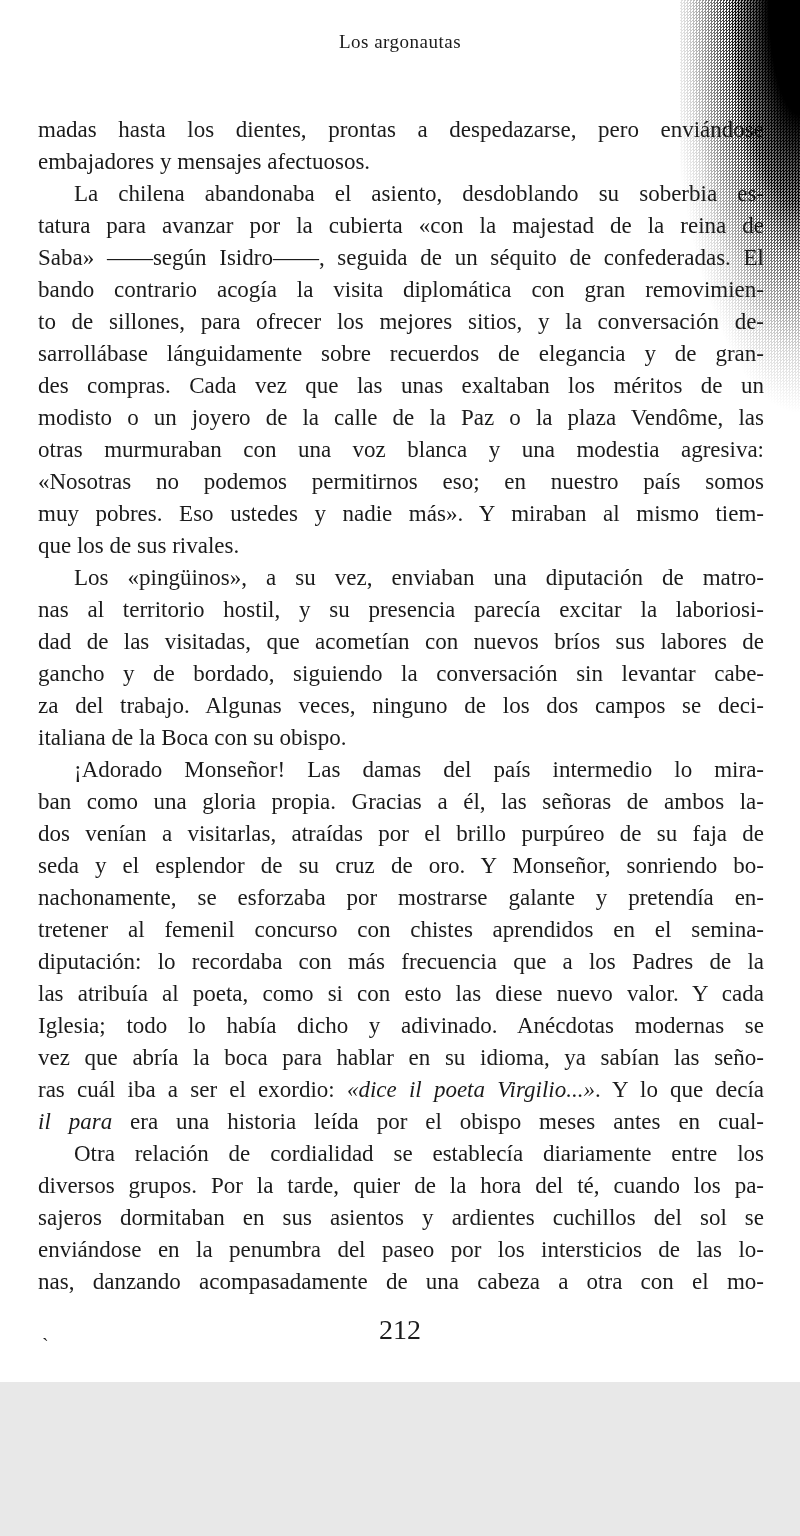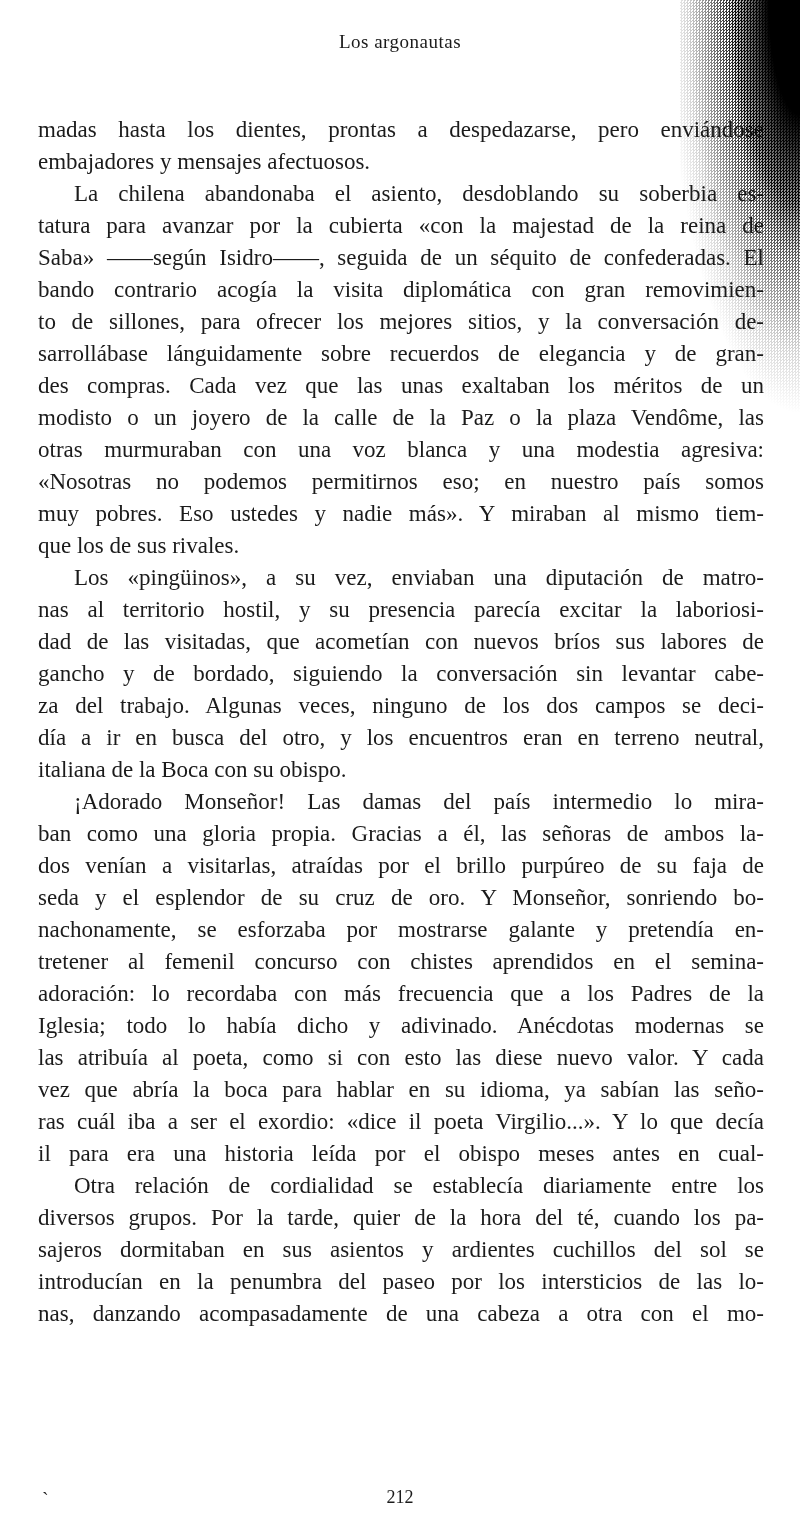--- a/index.html
+++ b/index.html
@@ -3,21 +3,21 @@
 <meta charset="utf-8">
 <style>
   html, body {
     margin: 0;
     padding: 0;
     background: #e8e8e8;
   }
   .page {
     position: relative;
     width: 800px;
-    height: 1536px;
+    height: 1382px;
     margin: 0 auto;
     background: var(--paper, #ffffff);
     color: var(--ink, #1b1b1b);
     font-family: "Liberation Serif", "DejaVu Serif", serif;
     overflow: hidden;
   }
   
   .corner-shadow {
     position: absolute;
     top: 0;
@@ -47,28 +47,28 @@
   .line {
     line-height: 32px;
     height: 32px;
     white-space: normal;
     text-align: justify;
     text-align-last: justify;
     overflow: visible;
   }
   .line.short { text-align-last: left; }
   .line.indent { text-indent: 36px; }
-  .italic { }
+  .italic { font-style: italic; }
   .page-number {
     position: absolute;
     left: 0;
     right: 0;
-    bottom: 28px;
+    bottom: 36px;
     text-align: center;
-    font-size: 18px;
+    font-size: 28px;
   }
   .corner-mark {
     position: absolute;
     left: 42px;
     bottom: 26px;
     font-size: 20px;
     line-height: 1;
   }
 </style>
 </head>
@@ -97,42 +97,41 @@
         <div class="line"><span>«Nosotras no podemos permitirnos eso; en nuestro país somos</span></div>
         <div class="line"><span>muy pobres. Eso ustedes y nadie más». Y miraban al mismo tiem-</span></div>
         <div class="line short"><span>que los de sus rivales.</span></div>
       </div>
       <div class="paragraph">
         <div class="line indent"><span>Los «pingüinos», a su vez, enviaban una diputación de matro-</span></div>
         <div class="line"><span>nas al territorio hostil, y su presencia parecía excitar la laboriosi-</span></div>
         <div class="line"><span>dad de las visitadas, que acometían con nuevos bríos sus labores de</span></div>
         <div class="line"><span>gancho y de bordado, siguiendo la conversación sin levantar cabe-</span></div>
         <div class="line"><span>za del trabajo. Algunas veces, ninguno de los dos campos se deci-</span></div>
-        <div class="line"><span>día a ir en busca del otro, y los encuentros eran en terreno neutral,</span></div>
         <div class="line short"><span>italiana de la Boca con su obispo.</span></div>
       </div>
       <div class="paragraph">
         <div class="line indent"><span>¡Adorado Monseñor! Las damas del país intermedio lo mira-</span></div>
         <div class="line"><span>ban como una gloria propia. Gracias a él, las señoras de ambos la-</span></div>
         <div class="line"><span>dos venían a visitarlas, atraídas por el brillo purpúreo de su faja de</span></div>
         <div class="line"><span>seda y el esplendor de su cruz de oro. Y Monseñor, sonriendo bo-</span></div>
         <div class="line"><span>nachonamente, se esforzaba por mostrarse galante y pretendía en-</span></div>
         <div class="line"><span>tretener al femenil concurso con chistes aprendidos en el semina-</span></div>
-        <div class="line"><span>adoración: lo recordaba con más frecuencia que a los Padres de la</span></div>
+        <div class="line"><span>diputación: lo recordaba con más frecuencia que a los Padres de la</span></div>
+        <div class="line"><span>las atribuía al poeta, como si con esto las diese nuevo valor. Y cada</span></div>
         <div class="line"><span>Iglesia; todo lo había dicho y adivinado. Anécdotas modernas se</span></div>
-        <div class="line"><span>las atribuía al poeta, como si con esto las diese nuevo valor. Y cada</span></div>
         <div class="line"><span>vez que abría la boca para hablar en su idioma, ya sabían las seño-</span></div>
         <div class="line"><span>ras cuál iba a ser el exordio: </span><span class="italic">«dice il poeta Virgilio...»</span><span>. Y lo que decía</span></div>
         <div class="line"><span class="italic">il para</span><span> era una historia leída por el obispo meses antes en cual-</span></div>
       </div>
       <div class="paragraph">
         <div class="line indent"><span>Otra relación de cordialidad se establecía diariamente entre los</span></div>
         <div class="line"><span>diversos grupos. Por la tarde, quier de la hora del té, cuando los pa-</span></div>
         <div class="line"><span>sajeros dormitaban en sus asientos y ardientes cuchillos del sol se</span></div>
-        <div class="line"><span>introducían en la penumbra del paseo por los intersticios de las lo-</span></div>
+        <div class="line"><span>enviándose en la penumbra del paseo por los intersticios de las lo-</span></div>
         <div class="line"><span>nas, danzando acompasadamente de una cabeza a otra con el mo-</span></div>
       </div>
     </main>
 
   <span class="corner-mark">`</span>
 
   <div class="page-number">212</div>
 </div>
 
 </body></html>

